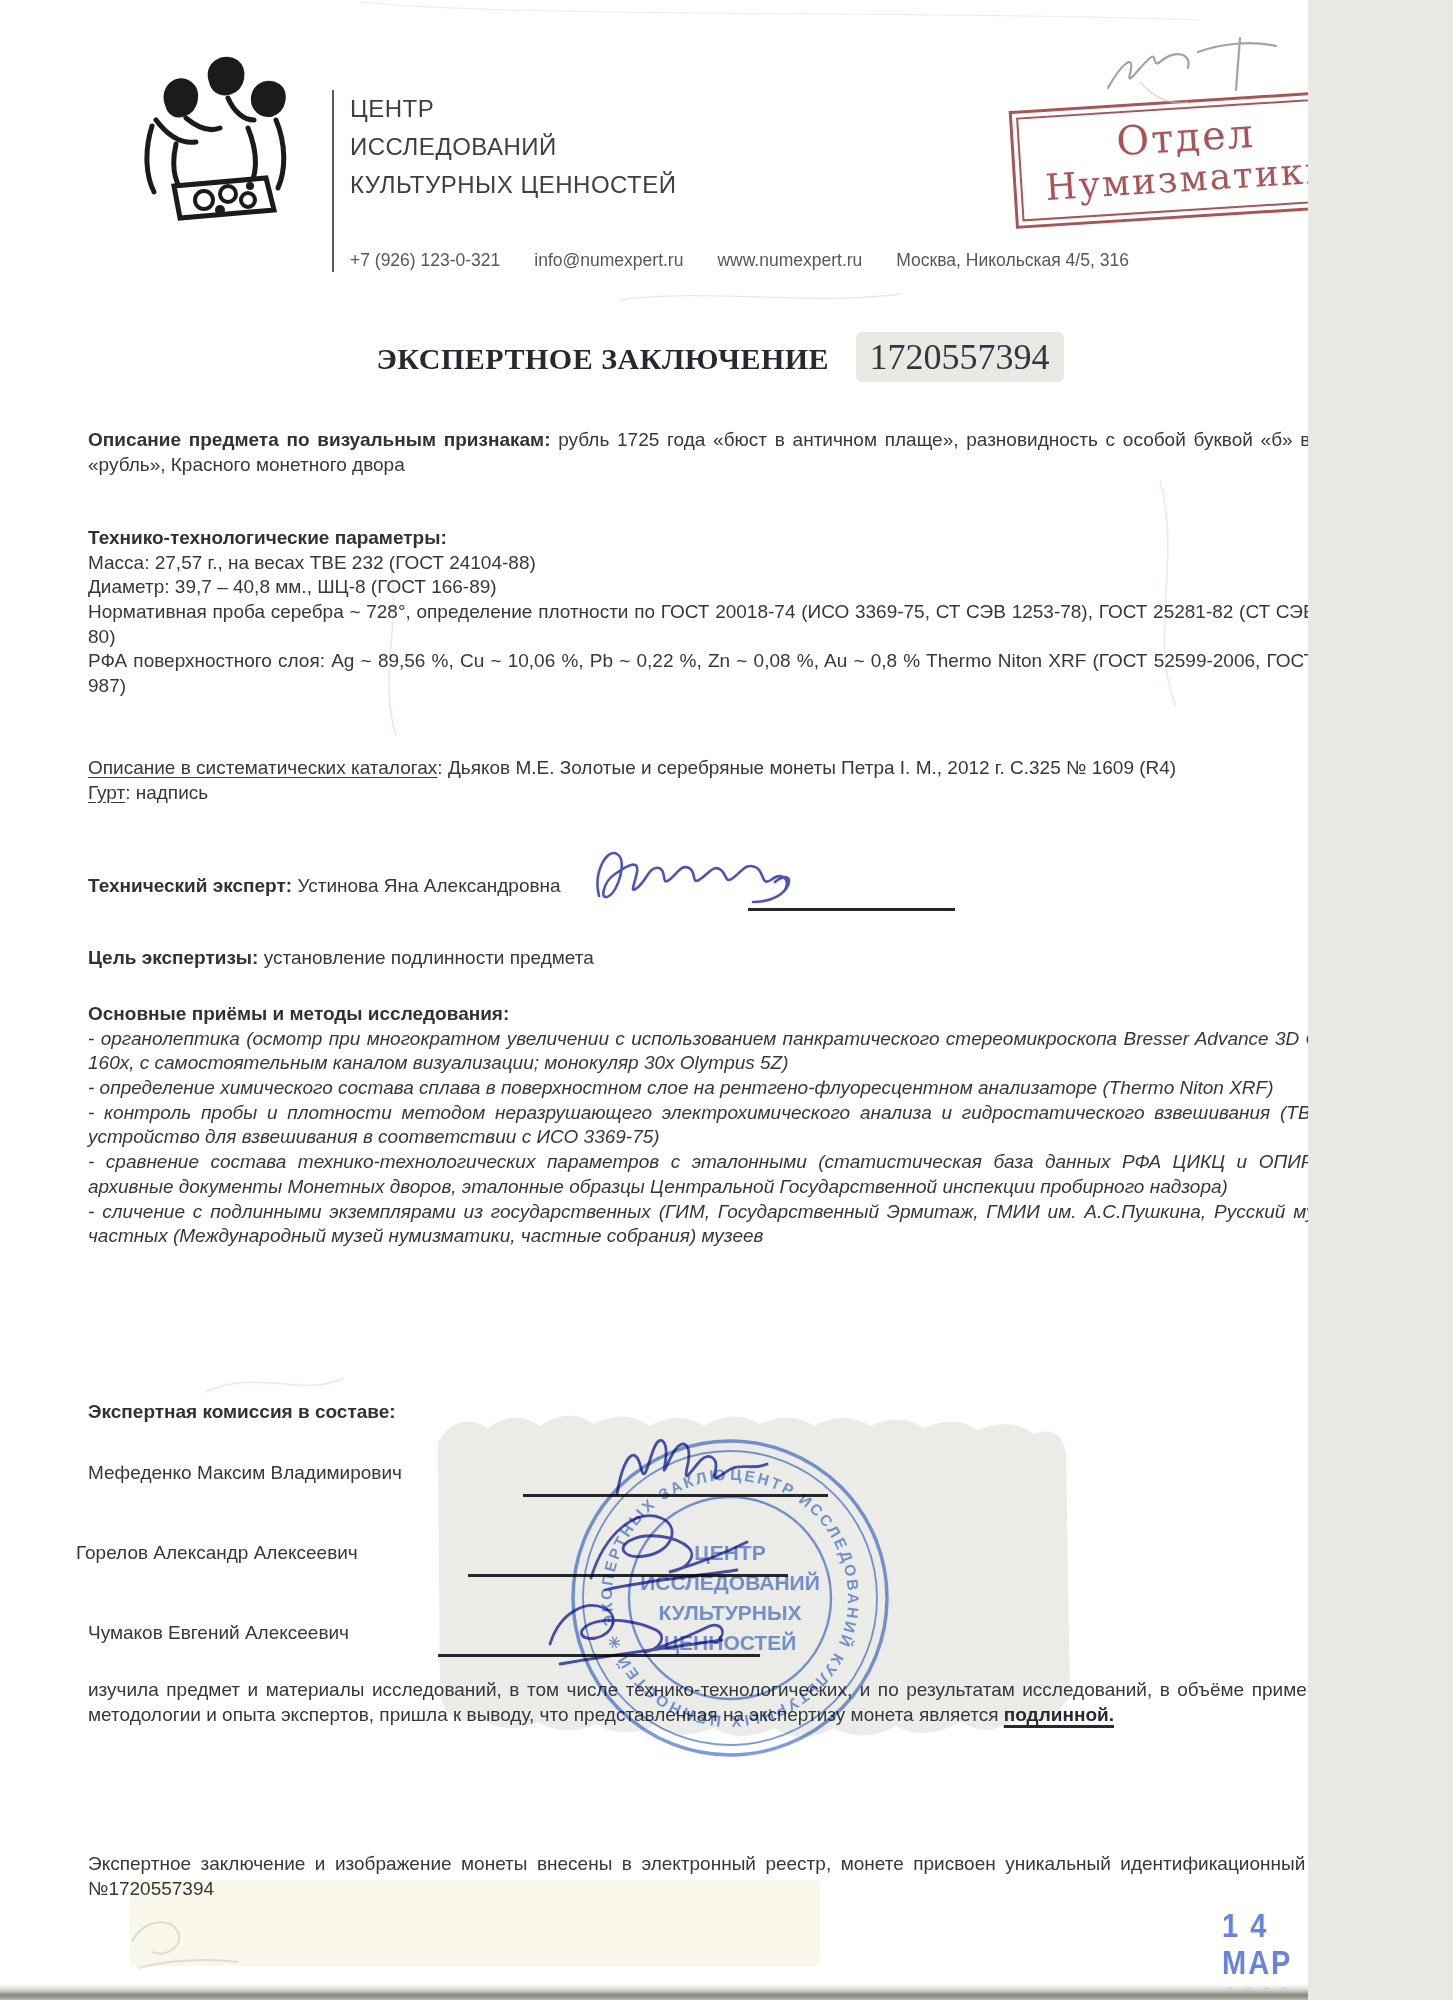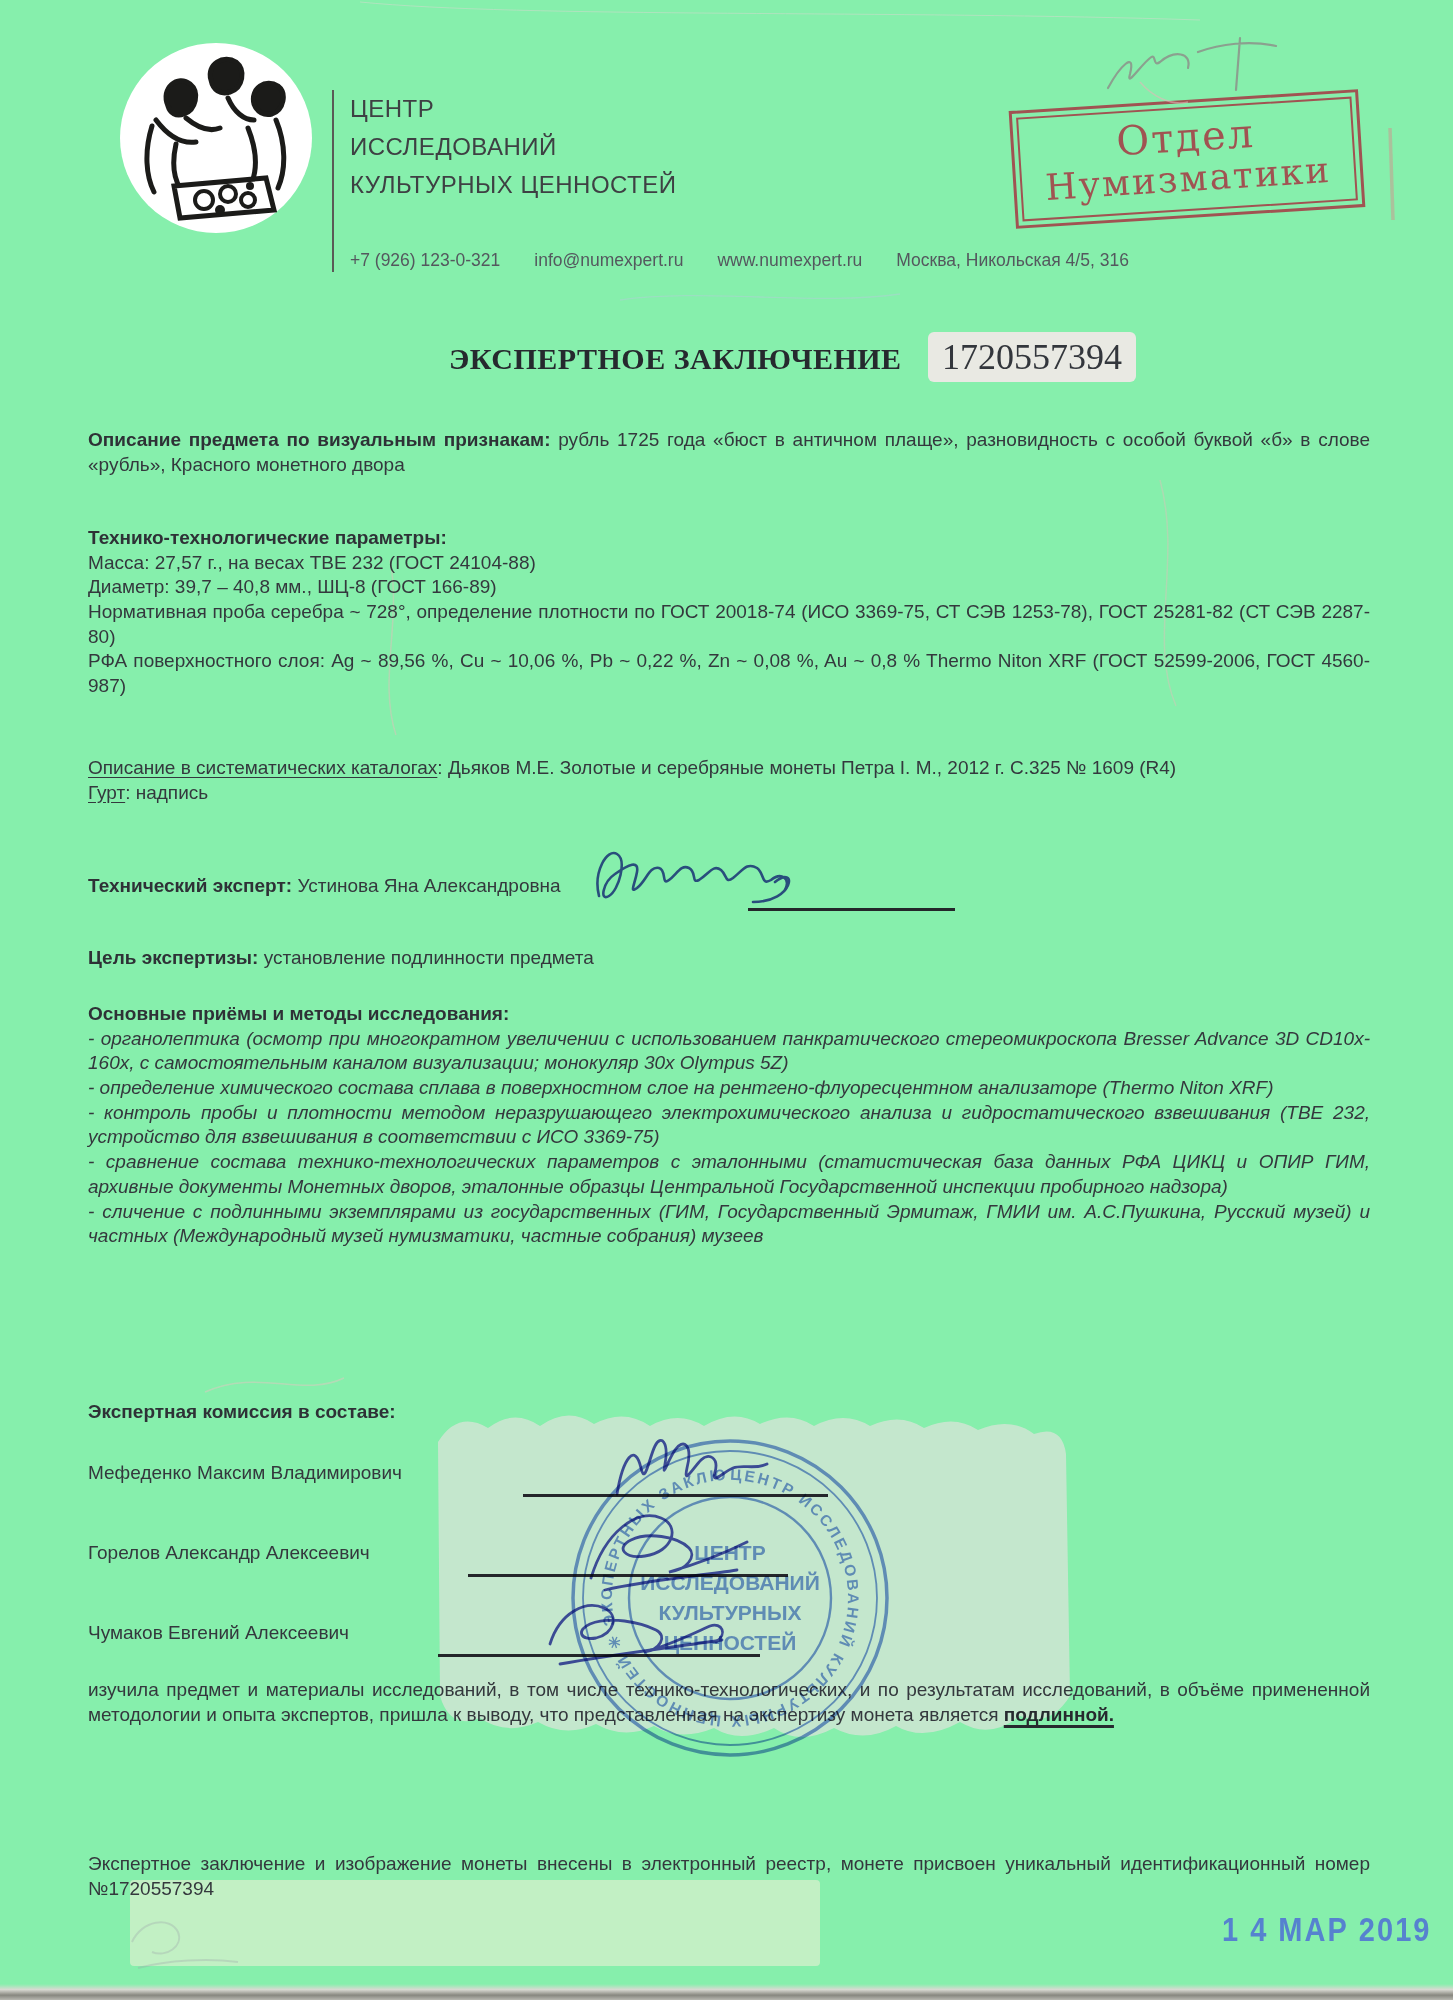--- a/index.html
+++ b/index.html
@@ -1,16 +1,16 @@
 <!DOCTYPE html>
 <html><head>
 <meta charset="utf-8">
 <style>
   html,body{margin:0;padding:0;background:#e9e9e4;}
-  .page{position:relative;width:1453px;height:2000px;background:#86efac;overflow:hidden;
+  .page{position:relative;width:1308px;height:2000px;background:#ffffff;overflow:hidden;
         font-family:"Liberation Sans",sans-serif;color:#34383d;}
   .abs{position:absolute;}
   
   .org-name{font-size:24px;line-height:38px;letter-spacing:.5px;color:#3e4043;}
   .contact{font-size:17.5px;color:#54585e;display:flex;gap:34px;white-space:nowrap;}
   .divider{width:2px;background:#5a5a57;}
   .red-stamp{border:3px solid #a3484c;padding:4px;transform:rotate(-3.6deg);opacity:.93;}
   .red-stamp-inner{border:2px solid #a3484c;text-align:center;padding:6px 18px 10px;}
   .red-stamp-inner div{font-family:"DejaVu Serif",serif;color:#a3484c;letter-spacing:2px;}
   .rs1{font-size:40px;line-height:44px;}
@@ -162,21 +162,21 @@
              Q506,344 478,328 Q446,346 416,330 Q382,348 356,330 Q322,346 296,330
              Q262,344 236,328 Q206,342 178,326 Q148,340 120,324 Q88,338 62,320
              Q32,332 22,298 Z" fill="#e2e3dd" opacity=".68"></path>
   </svg>
 
   <div class="abs name-row" style="left:88px;top:1462px;">
     <span>Мефеденко Максим Владимирович</span>
   </div>
   <div class="abs sig-line" style="left:523px;top:1494px;width:305px;"></div>
 
-  <div class="abs name-row" style="left:88px;top:1542px;">
+  <div class="abs name-row" style="left:76px;top:1542px;">
     <span>Горелов Александр Алексеевич</span>
   </div>
   <div class="abs sig-line" style="left:468px;top:1574px;width:320px;"></div>
 
   <div class="abs name-row" style="left:88px;top:1622px;">
     <span>Чумаков Евгений Алексеевич</span>
   </div>
   <div class="abs sig-line" style="left:438px;top:1654px;width:322px;"></div>
 
   <svg class="abs stamp-layer" style="left:550px;top:1418px;" width="360" height="360" viewBox="0 0 360 360">

